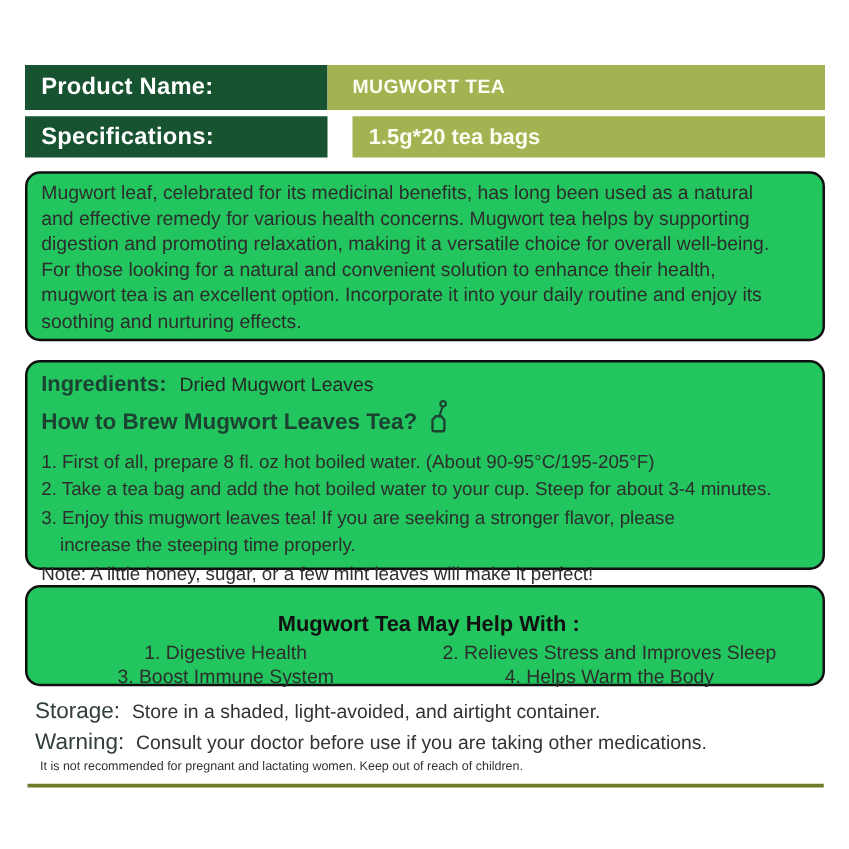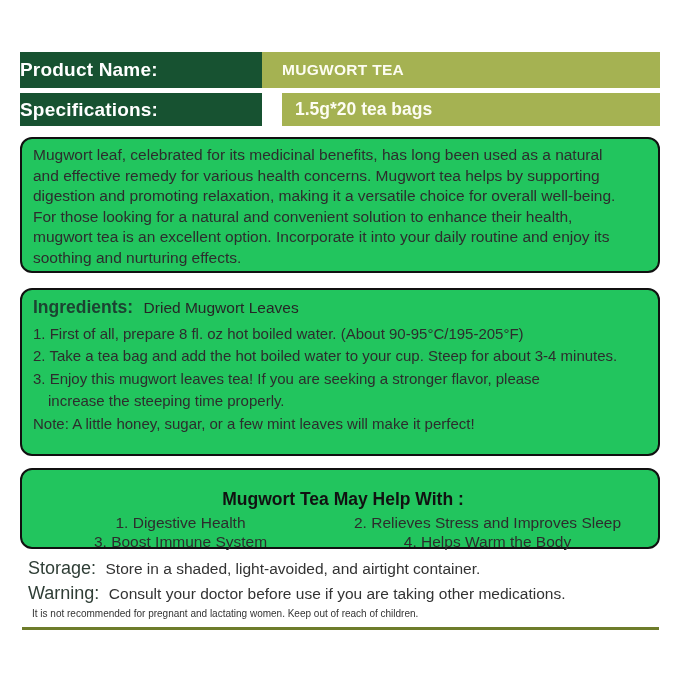--- a/index.html
+++ b/index.html
@@ -20,21 +20,21 @@
   }
   
   .hdr-row{position:absolute;left:20px;width:640px;display:flex;}
   .hdr-row1{top:52px;height:36px;}
   .hdr-row2{top:93px;height:33px;gap:20px;}
   .hdr-label{
     width:242px;flex:0 0 242px;
     background:var(--dark-green);
     color:#ffffff;font-weight:bold;font-size:19px;
     display:flex;align-items:center;
-    box-sizing:border-box;
+    padding-left:13px;box-sizing:border-box;
     letter-spacing:.2px;
   }
   .hdr-value{
     flex:1;background:var(--olive);
     color:#fdfdf2;font-weight:bold;
     display:flex;align-items:center;
     box-sizing:border-box;
   }
   .hdr-row1 .hdr-value{font-size:15.5px;padding-left:20px;letter-spacing:.3px;}
   .hdr-row2 .hdr-value{font-size:17.5px;padding-left:13px;}
@@ -103,20 +103,30 @@
     <div class="desc-line">For those looking for a natural and convenient solution to enhance their health,</div>
     <div class="desc-line">mugwort tea is an excellent option. Incorporate it into your daily routine and enjoy its</div>
     <div class="desc-line">soothing and nurturing effects.</div>
   </div>
 
   <div class="rbox box-brew">
     <div class="ing-row">
       <span class="ing-label">Ingredients:</span>
       <span class="ing-value">Dried Mugwort Leaves</span>
     </div>
+    <div class="brew-head-row">
+      <span class="brew-heading">How to Brew Mugwort Leaves Tea?</span>
+      <span class="teabag">
+        <svg width="17" height="28" viewBox="0 0 17 28">
+          <circle cx="12.5" cy="4" r="2.2" fill="none" stroke="#1c4332" stroke-width="1.7"></circle>
+          <line x1="12" y1="6.5" x2="9.5" y2="14" stroke="#1c4332" stroke-width="1.7"></line>
+          <path d="M4 17 L6.5 14 H11 L13.5 17 V24.5 A1.5 1.5 0 0 1 12 26 H5.5 A1.5 1.5 0 0 1 4 24.5 Z" fill="none" stroke="#1c4332" stroke-width="1.9" stroke-linejoin="round"></path>
+        </svg>
+      </span>
+    </div>
     <div class="brew-steps">
       <div class="brew-step">1. First of all, prepare 8 fl. oz hot boiled water. (About 90-95°C/195-205°F)</div>
       <div class="brew-step">2. Take a tea bag and add the hot boiled water to your cup. Steep for about 3-4 minutes.</div>
       <div class="brew-step">3. Enjoy this mugwort leaves tea! If you are seeking a stronger flavor, please</div>
       <div class="brew-step indent">increase the steeping time properly.</div>
       <div class="brew-step">Note: A little honey, sugar, or a few mint leaves will make it perfect!</div>
     </div>
   </div>
 
   <div class="rbox box-benefits">

